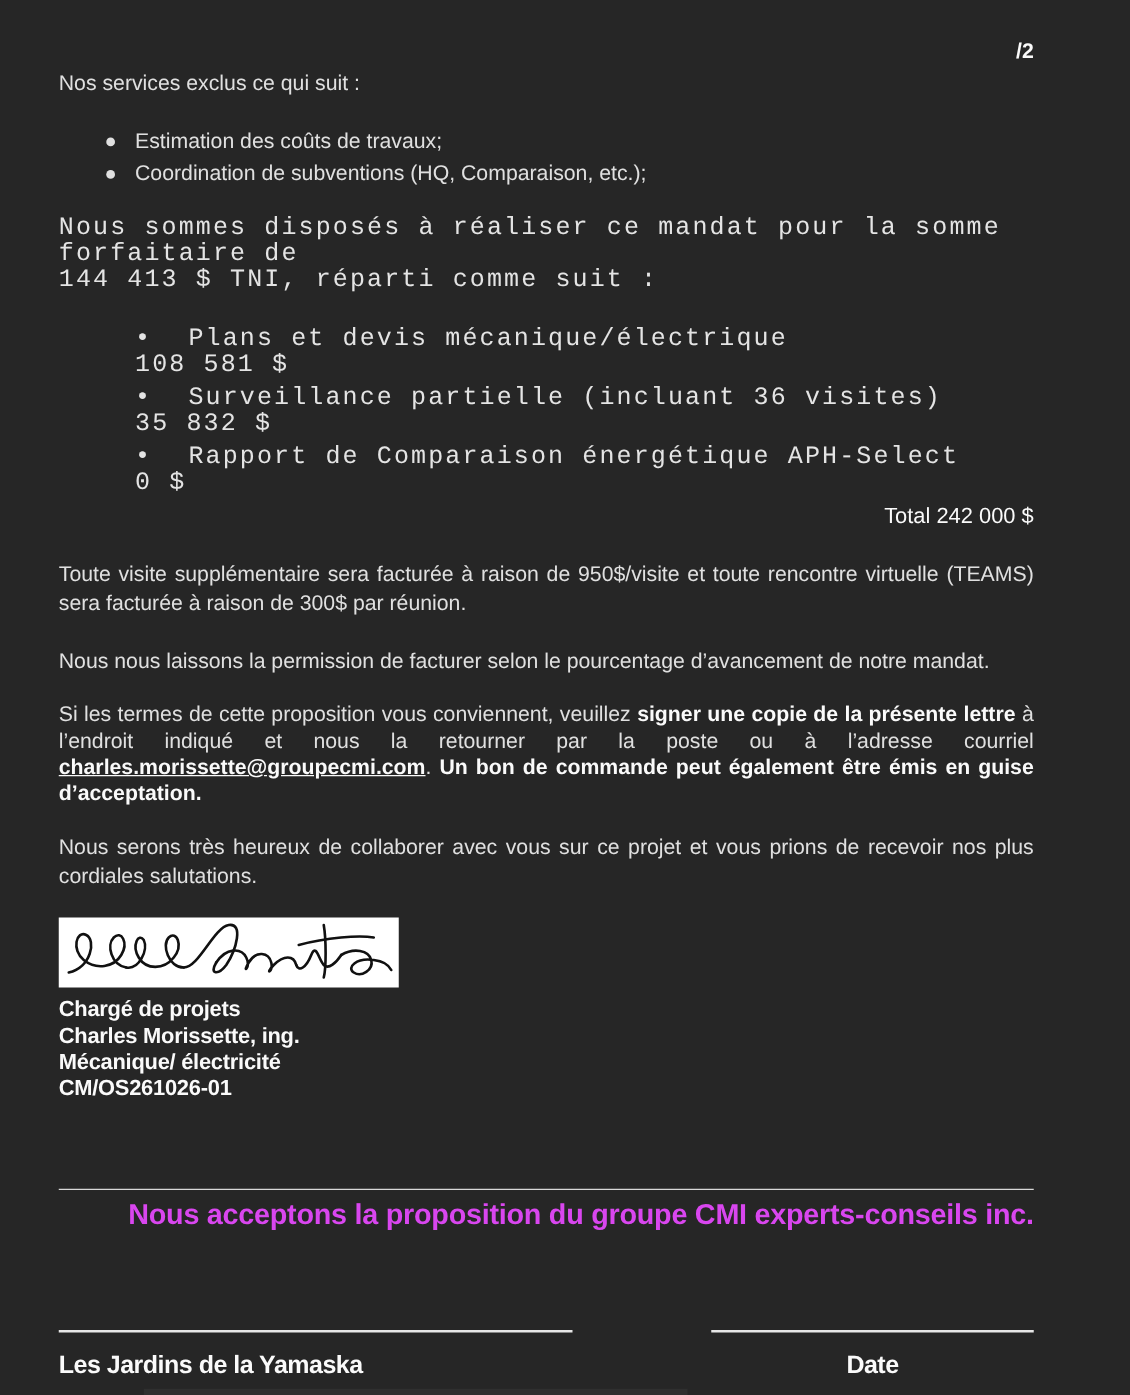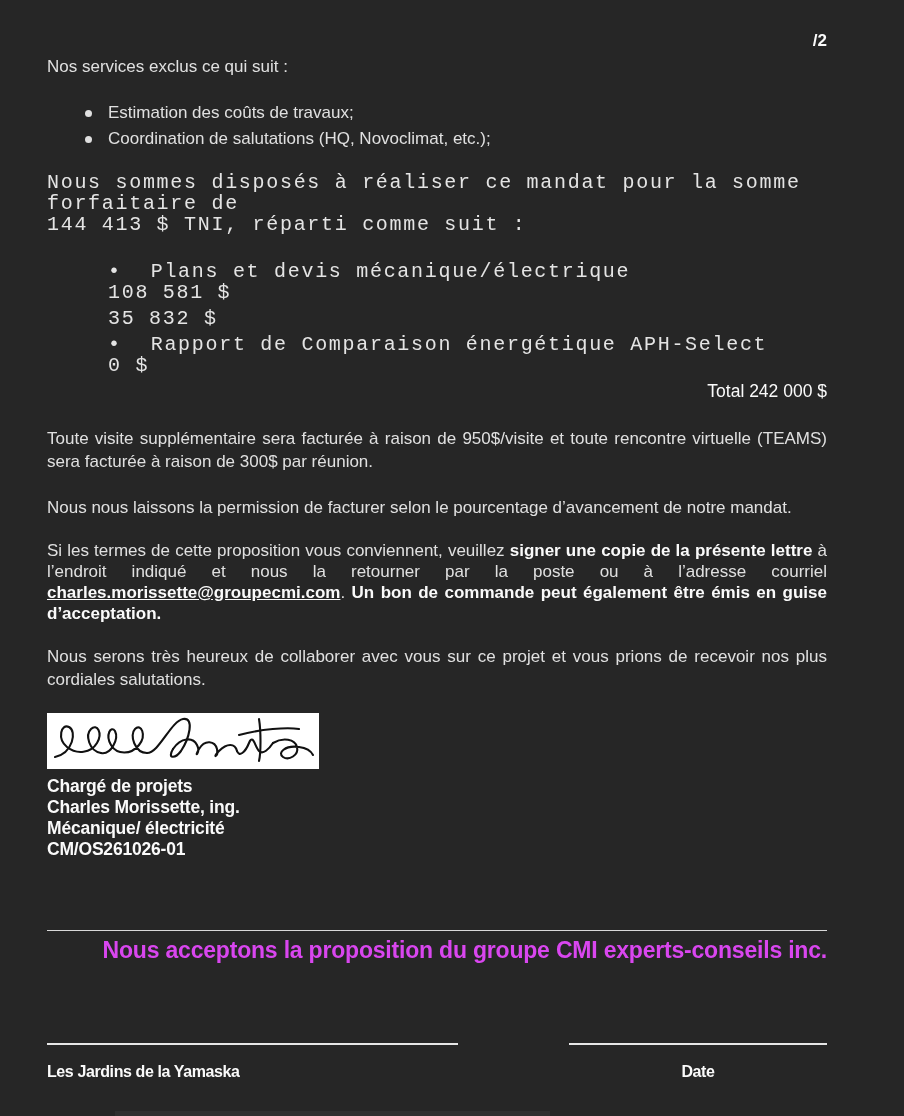--- a/index.html
+++ b/index.html
@@ -113,21 +113,21 @@
     align-items: flex-start;
   }
   .sigline { border-top: 2px solid #e6e6e6; height: 0; }
   .sigline.left  { width: 411px; }
   .sigline.right { width: 258px; }
   .labelrow {
     margin-top: 16px;
     display: flex;
     justify-content: space-between;
     font-weight: bold;
-    font-size: 16px; line-height: 21px;
+    font-size: 20px; line-height: 21px;
     color: #fafafa;
     letter-spacing: -0.4px;
   }
   .labelrow .right { width: 258px; text-align: center; }
   .edge-strip {
     position: absolute;
     left: 115px; bottom: 0;
     width: 435px; height: 5px;
     background: #2f2f2f;
   }
@@ -141,38 +141,42 @@
 
   <div class="intro">Nos services exclus ce qui suit :</div>
 
   <ul class="excl-list">
     <li class="excl-item">
       <span class="dot"></span>
       <span>Estimation des coûts de travaux;</span>
     </li>
     <li class="excl-item">
       <span class="dot"></span>
-      <span>Coordination de salutations (HQ, Novoclimat, etc.);</span>
+      <span>Coordination de subventions (HQ, Comparaison, etc.);</span>
     </li>
   </ul>
 
   <div class="mono mono-intro">
     <div>Nous sommes disposés à réaliser ce mandat pour la somme forfaitaire de</div>
     <div>144 413 $ TNI, réparti comme suit :</div>
   </div>
 
   <div class="mono fee-list">
     <div class="fee-item">
       <div class="fee-label">
         <span class="fee-bullet">•</span>
         <span>Plans et devis mécanique/électrique</span>
       </div>
       <div class="fee-amount">108 581 $</div>
     </div>
     <div class="fee-item">
+      <div class="fee-label">
+        <span class="fee-bullet">•</span>
+        <span>Surveillance partielle (incluant 36 visites)</span>
+      </div>
       <div class="fee-amount">35 832 $</div>
     </div>
     <div class="fee-item">
       <div class="fee-label">
         <span class="fee-bullet">•</span>
         <span>Rapport de Comparaison énergétique APH-Select</span>
       </div>
       <div class="fee-amount">0 $</div>
     </div>
   </div>

